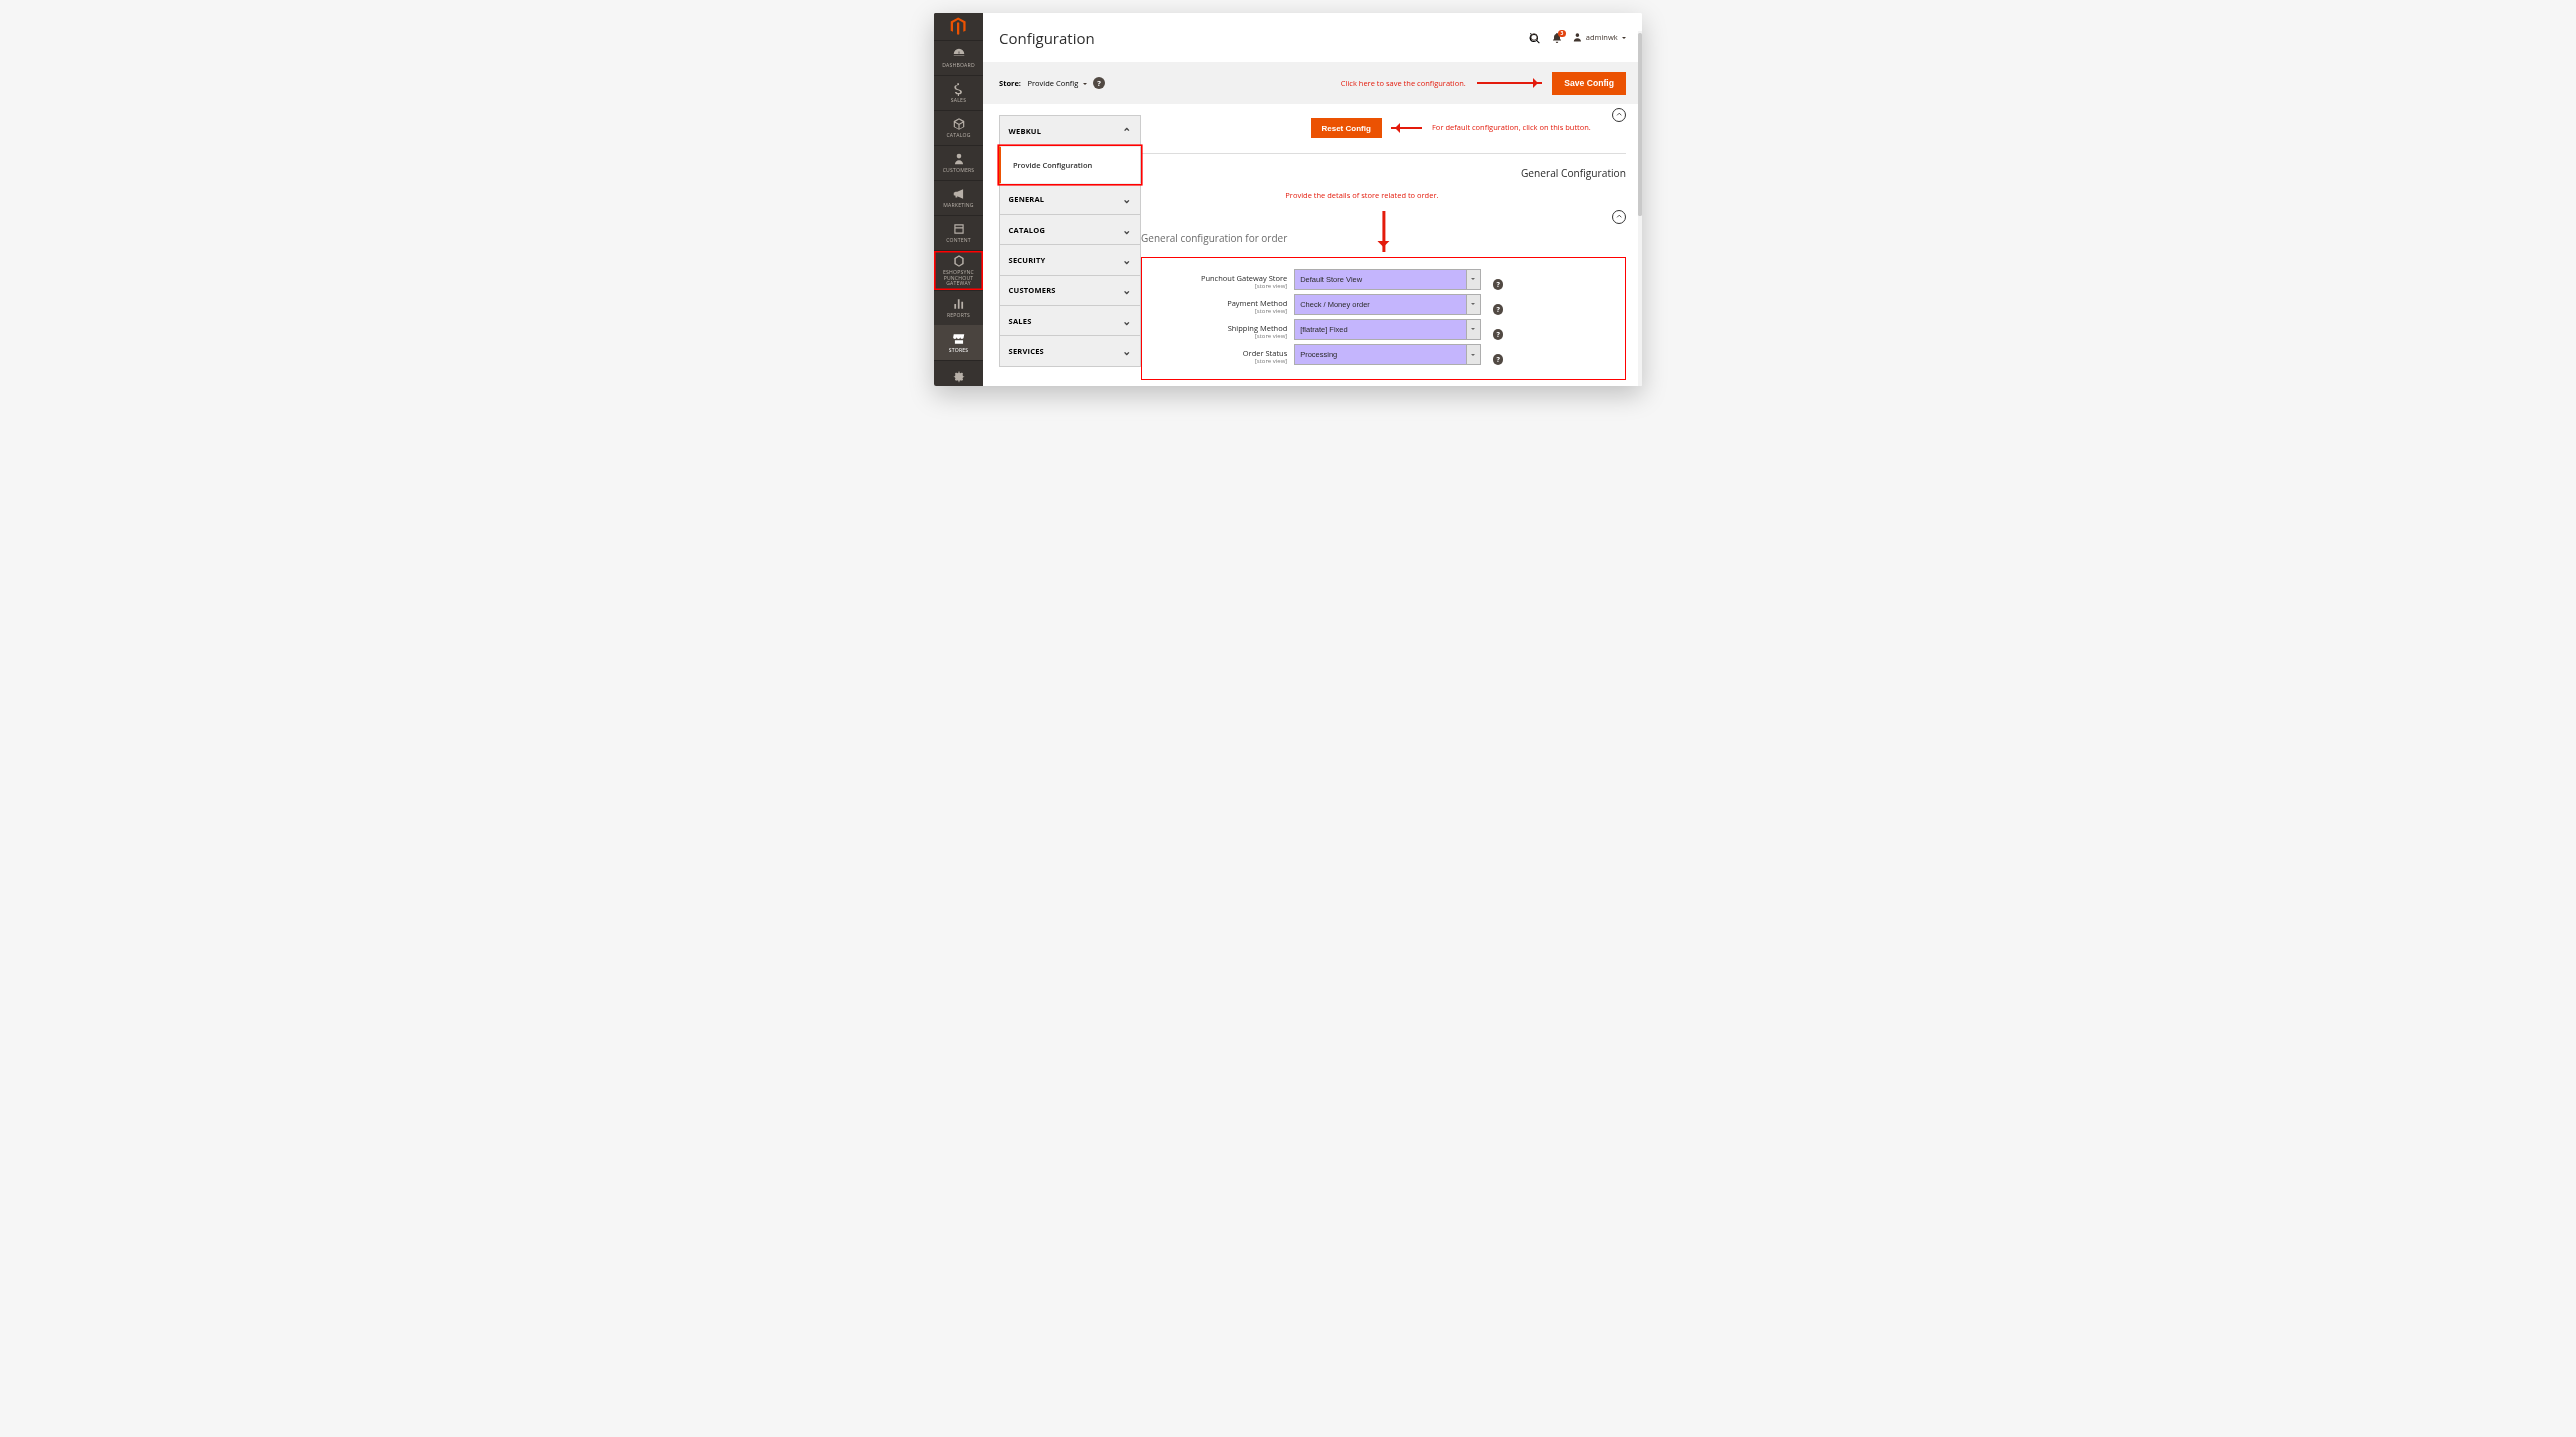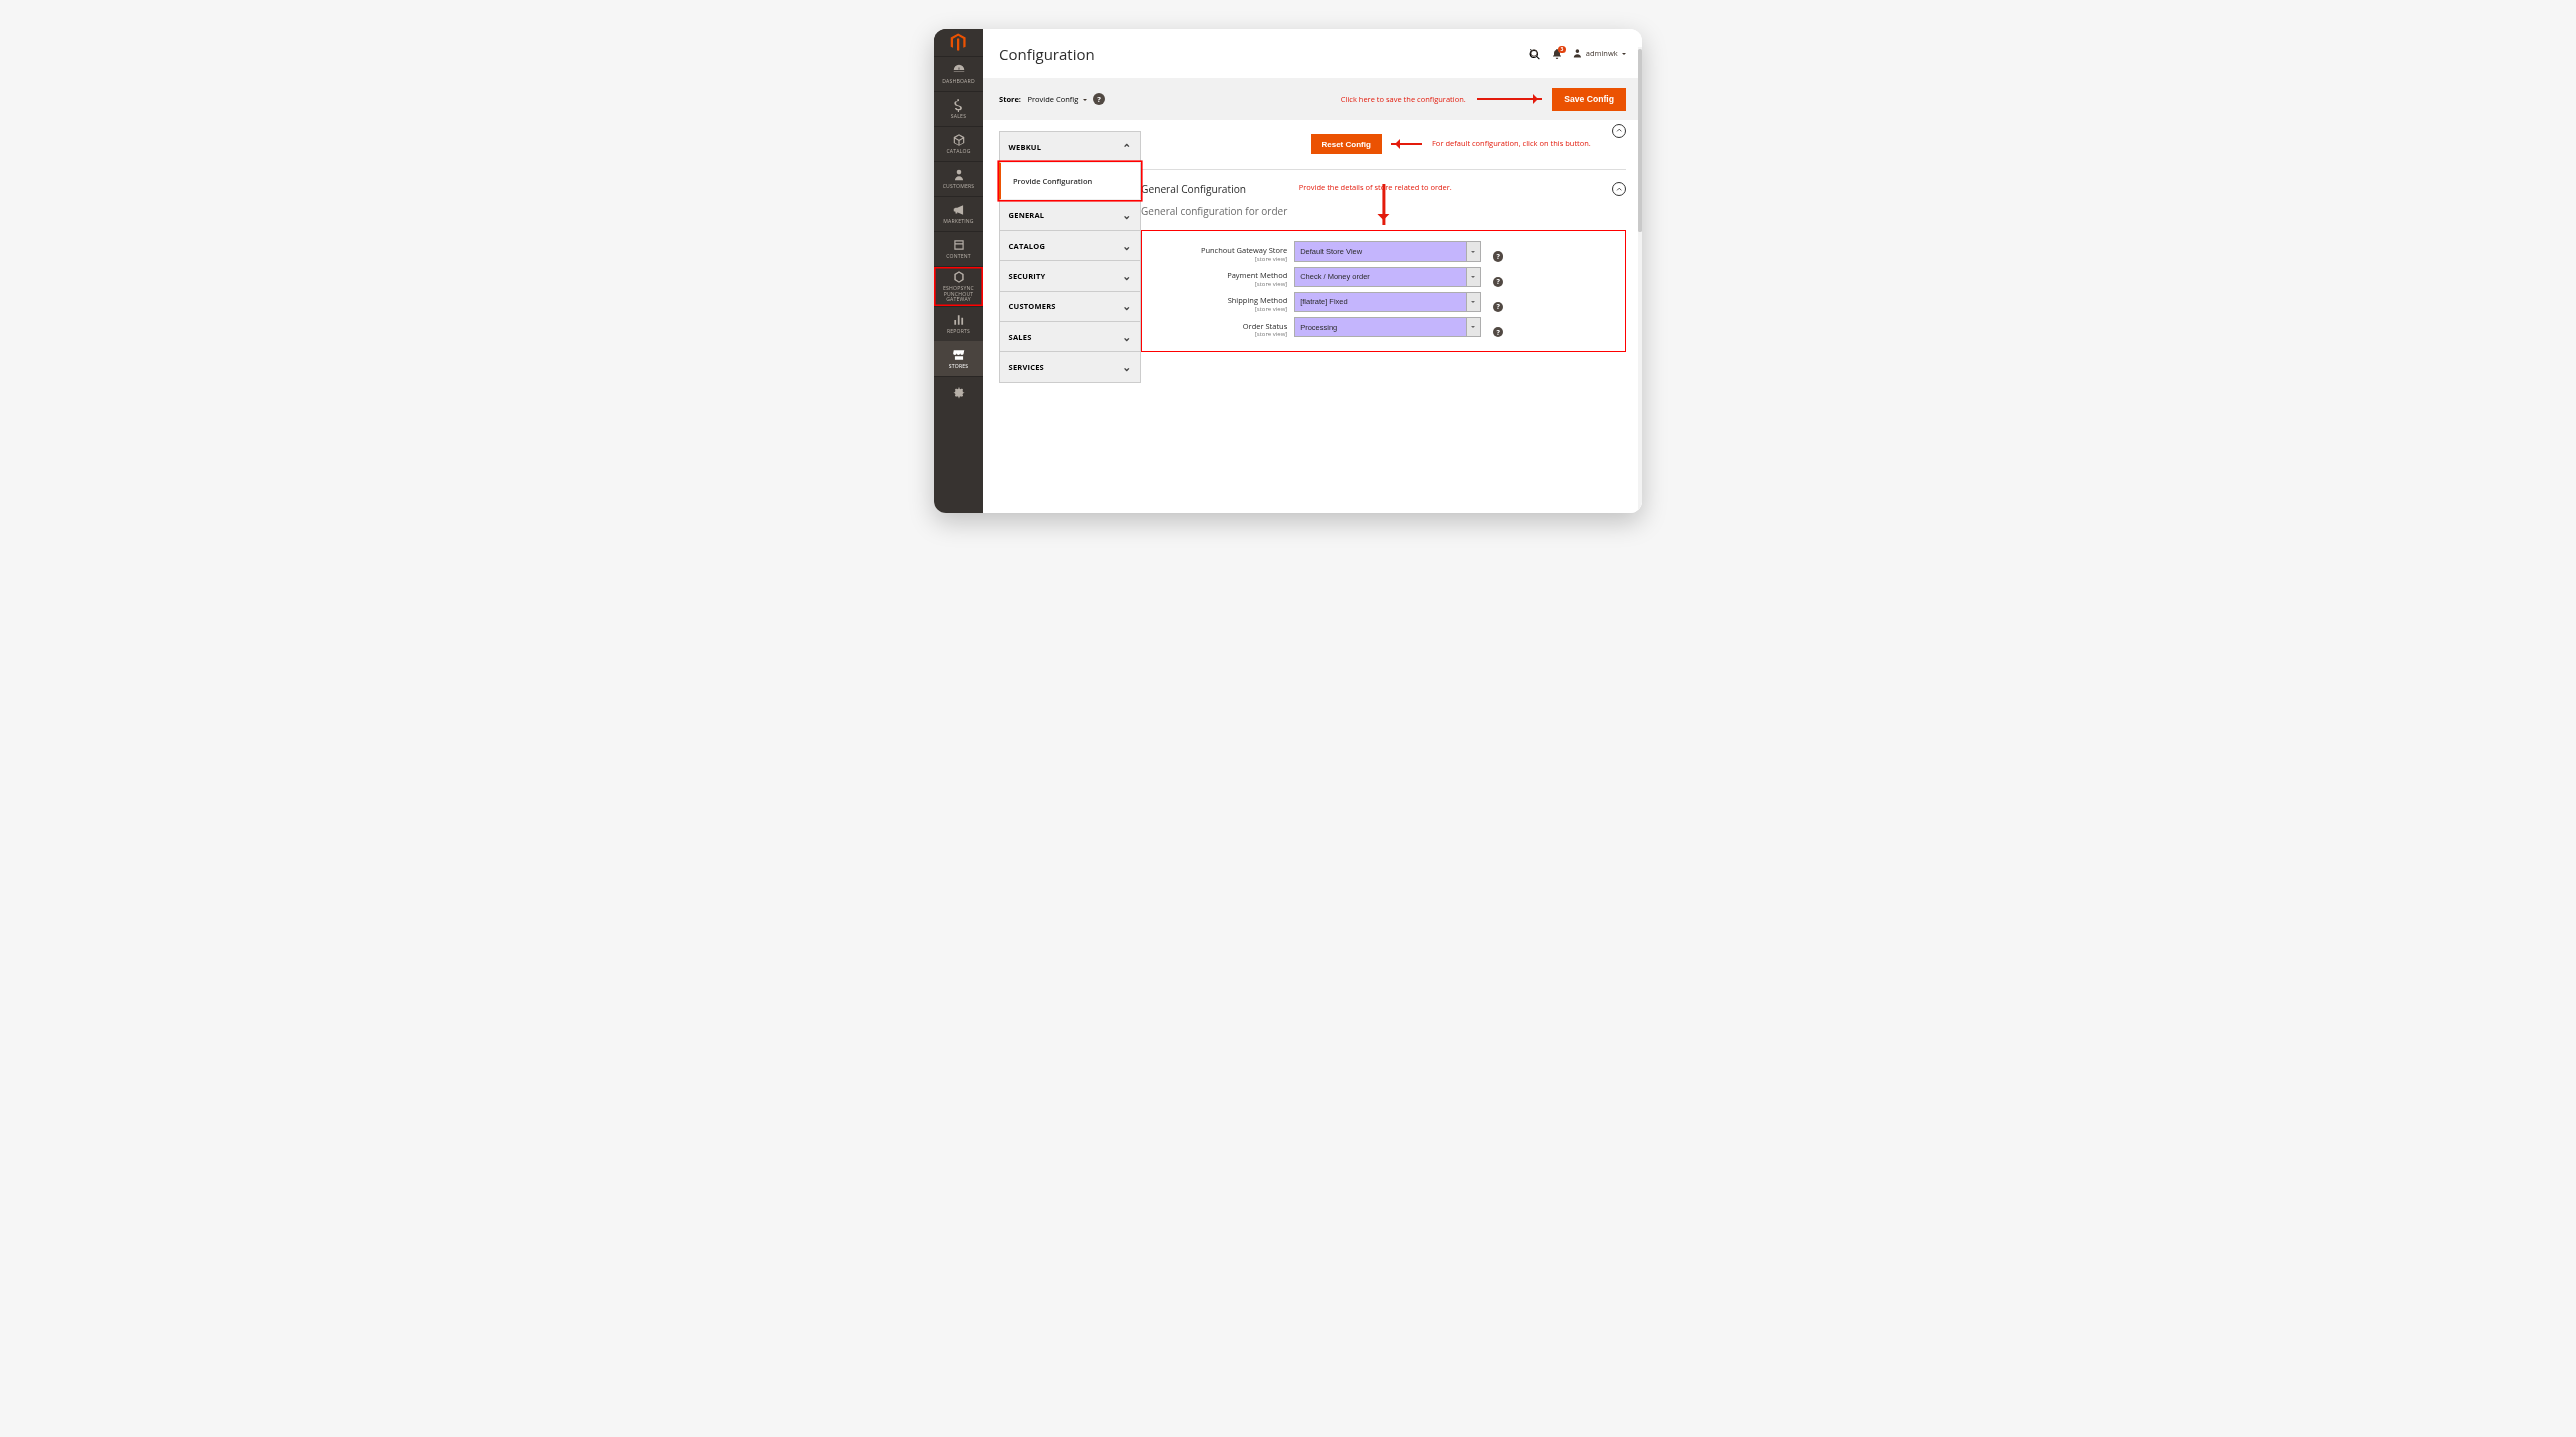--- a/index.html
+++ b/index.html
@@ -8,25 +8,25 @@
 
   .stage {
     width: 787px;
     margin: 0 auto;
     padding: 13px 0 42px;
     background:#f6f6f6;
   }
 
   .browser {
     width: 708px;
-    height: 484px;
-    margin: 16px auto;
+    height: 373px;
+    margin: 0 auto;
     position: relative;
     background: #fff;
-    border-radius: 12px;
+    border-radius: 2px;
     box-shadow: 0 8.6px 26px rgba(0,0,0,.22);
     overflow: hidden;
     display: flex;
   }
 
   
   .admin-sidebar {
     width: 49px;
     background: #373330;
     color: #bfbab5;
@@ -146,21 +146,21 @@
   .section-title-row {
     display:flex; align-items:center; gap:9.7px; margin-top:3.2px; margin-bottom:15px;
   }
   .section-title-row .btn-primary { padding:5.4px 10.8px; font-size:8px; }
   .arrow-left-sm { position:relative; width:31px; height:2.2px; background:#e31b0c; }
   .arrow-left-sm:before{ content:""; position:absolute; left:-1.1px; top:50%; transform:translateY(-50%); border:5.4px solid transparent; border-right-color:#e31b0c; }
   .pad-left-reset { width:160px; flex:none; }
 
   hr.sep { border:none; border-top:0.5px solid #ddd; margin:0 0 12px; }
 
-  .sec-head { display:flex; align-items:flex-start; gap:9.7px; position:relative; margin-bottom:7.5px; }
+  .sec-head { display:flex; align-items:flex-end; gap:9.7px; position:relative; margin-bottom:7.5px;flex-direction:column; }
   .sec-head h2 { font-size:10.2px; color:#2b2b2b; font-weight:400; }
   .sec-head .annot { color:#e31b0c; font-size:7.5px; margin-left:auto; margin-right:auto; position:relative; left:-21.6px; }
   .sec-head .collapse-pill { position:static; margin-left:auto; }
 
   .sec-sub { font-size:10px; color:#6b6b6b; margin: 5.4px 0 12px; }
 
   
   .form-zone { position:relative; border:1.6px solid #ff0000; padding:6.5px 7.5px 9.7px 4.3px; }
   .arrow-down-from-above {
     position:absolute; top:-47px; left:50%; transform:translateX(-50%);

